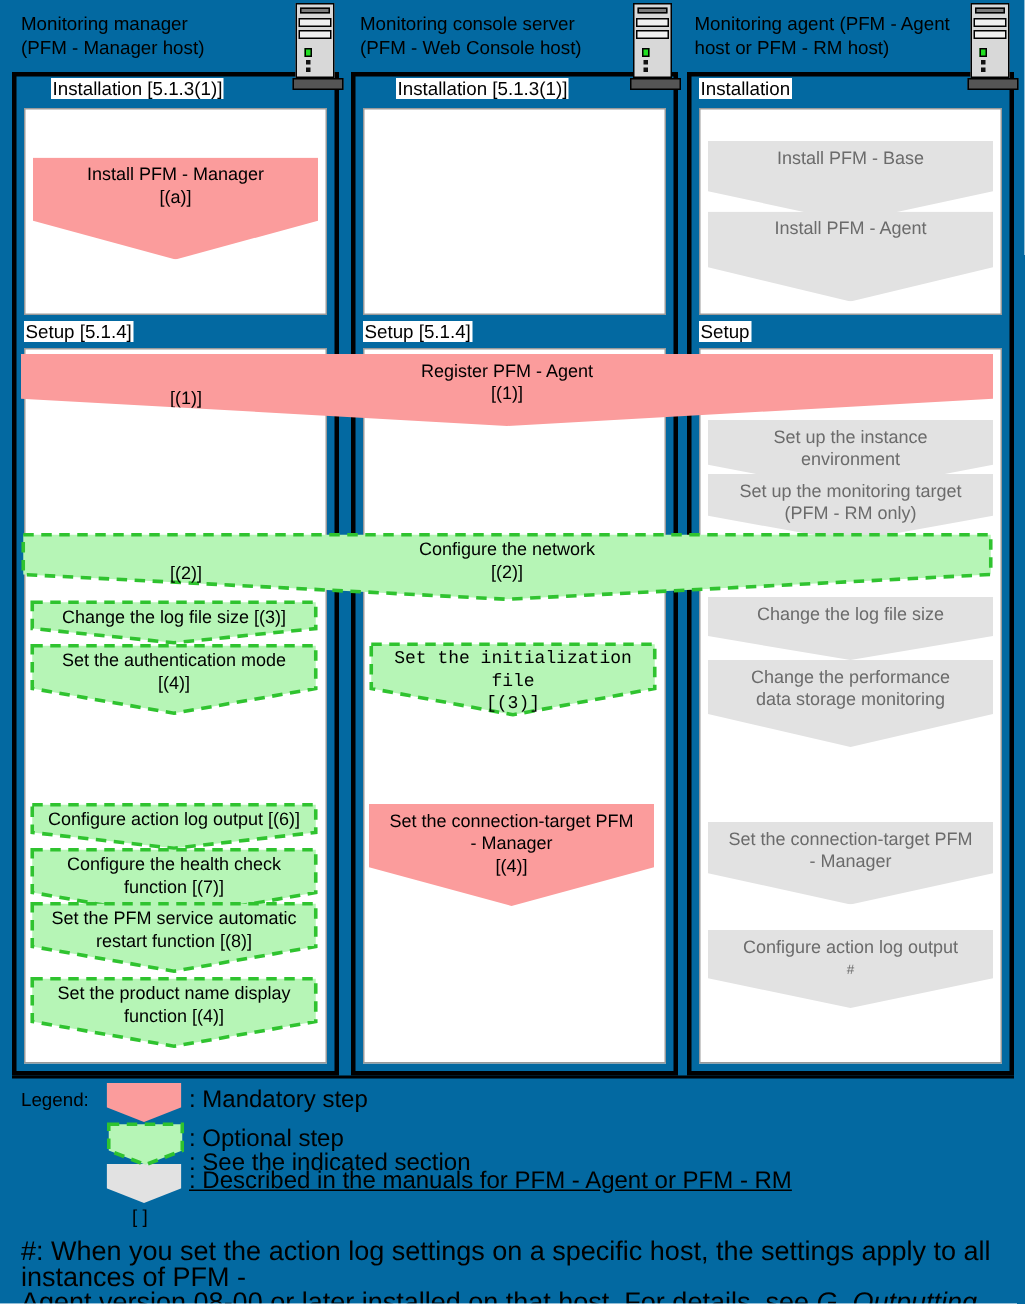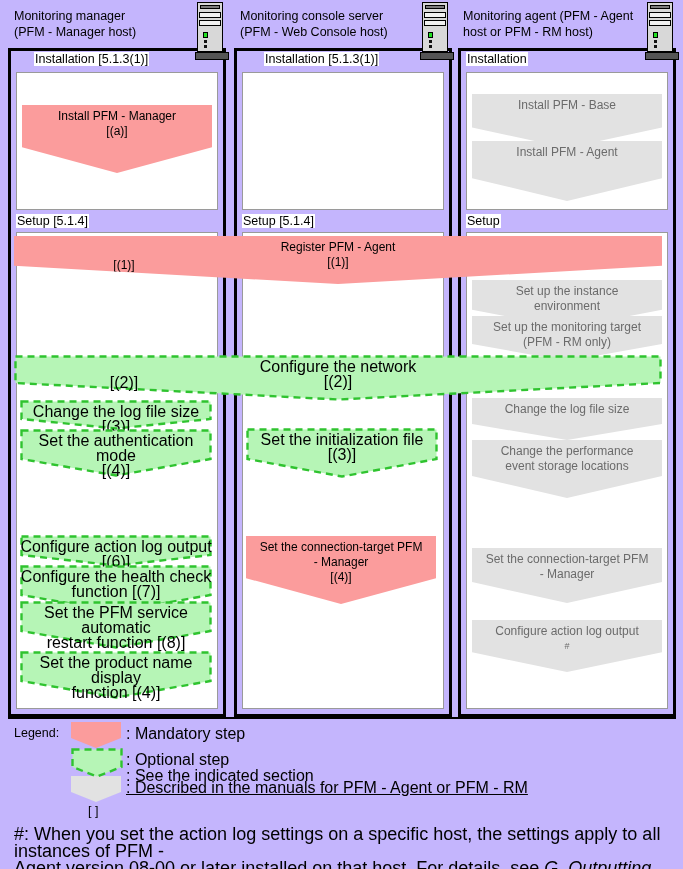--- a/index.html
+++ b/index.html
@@ -7,21 +7,21 @@
     margin: 0; padding: 0;
     background: #ffffff;
     font-family: "Liberation Sans", sans-serif;
     color: #000;
   }
   #page {
     position: relative;
     width: 683px;
     height: 869px;
     overflow: hidden;
-    background: #c4b5fd;
+    background: #0369a1;
   }
 
   
   .col-title {
     position: absolute;
     font-size: 12.5px;
     line-height: 16px;
     white-space: pre-line;
     color: #000;
   }
@@ -136,21 +136,21 @@
     stroke-width: 2.4;
     stroke-dasharray: 7 5;
   }
   .step-wrap .txt {
     position: absolute;
     inset: 0;
     display: flex;
     flex-direction: column;
     align-items: center;
     text-align: center;
-    font-size: 16px;
+    font-size: 12px;
     line-height: 15px;
     padding-top: 4px;
     white-space: pre-line;
     color: #000;
   }
 
   
   .band { z-index: 20; }
 
   
@@ -261,21 +261,21 @@
 
   <div class="step gray" style="left:472px; top:94px; width:190px; height:54px;">Install PFM - Base</div>
   <div class="step gray" style="left:472px; top:141px; width:190px; height:60px;">Install PFM - Agent</div>
 
   <div class="step gray" style="left:472px; top:280px; width:190px; height:48px;">Set up the instance
 environment</div>
   <div class="step gray" style="left:472px; top:316px; width:190px; height:45px;">Set up the monitoring target
 (PFM - RM only)</div>
   <div class="step gray" style="left:472px; top:398px; width:190px; height:42px;">Change the log file size</div>
   <div class="step gray" style="left:472px; top:440px; width:190px; height:58px;">Change the performance
-event storage locations</div>
+data storage monitoring</div>
   <div class="step gray" style="left:472px; top:548px; width:190px; height:55px;">Set the connection-target PFM
 - Manager</div>
   <div class="step gray" style="left:472px; top:598px; width:190px; height:52px;margin-top:22px;">
     <span>Configure action log output</span><span class="sup">#</span>
   </div>
 
   <div class="step mandatory band" style="left:14px; top:236px; width:648px; height:48px;">
     <span style="position:absolute; left:0; right:0; top:4px; text-align:center;">Register PFM - Agent
 [(1)]</span>
     <span style="position:absolute; left:30px; top:22px; width:160px; text-align:center;">[(1)]</span>
@@ -332,21 +332,21 @@
   </div>
 
   <div class="step-wrap" style="left:20px; top:651px; width:192px; height:48px;">
     <svg class="outline" viewBox="0 0 192 48" preserveAspectRatio="none">
       <polygon points="1.5,1.5 190.5,1.5 190.5,30 96,46.5 1.5,30" vector-effect="non-scaling-stroke"></polygon>
     </svg>
     <div class="txt">Set the product name display
 function [(4)]</div>
   </div>
 
-  <div class="step-wrap" style="left:246px; top:428px; width:192px; height:50px;">
+  <div class="step-wrap" style="left:246px; top:428px; width:192px; height:50px;font-family:Liberation Mono, monospace;">
     <svg class="outline" viewBox="0 0 192 50" preserveAspectRatio="none">
       <polygon points="1.5,1.5 190.5,1.5 190.5,31 96,48.5 1.5,31" vector-effect="non-scaling-stroke"></polygon>
     </svg>
     <div class="txt">Set the initialization file
 [(3)]</div>
   </div>
 
   <div class="step mandatory" style="left:246px; top:536px; width:190px; height:68px;">Set the connection-target PFM
 - Manager
 [(4)]</div>

